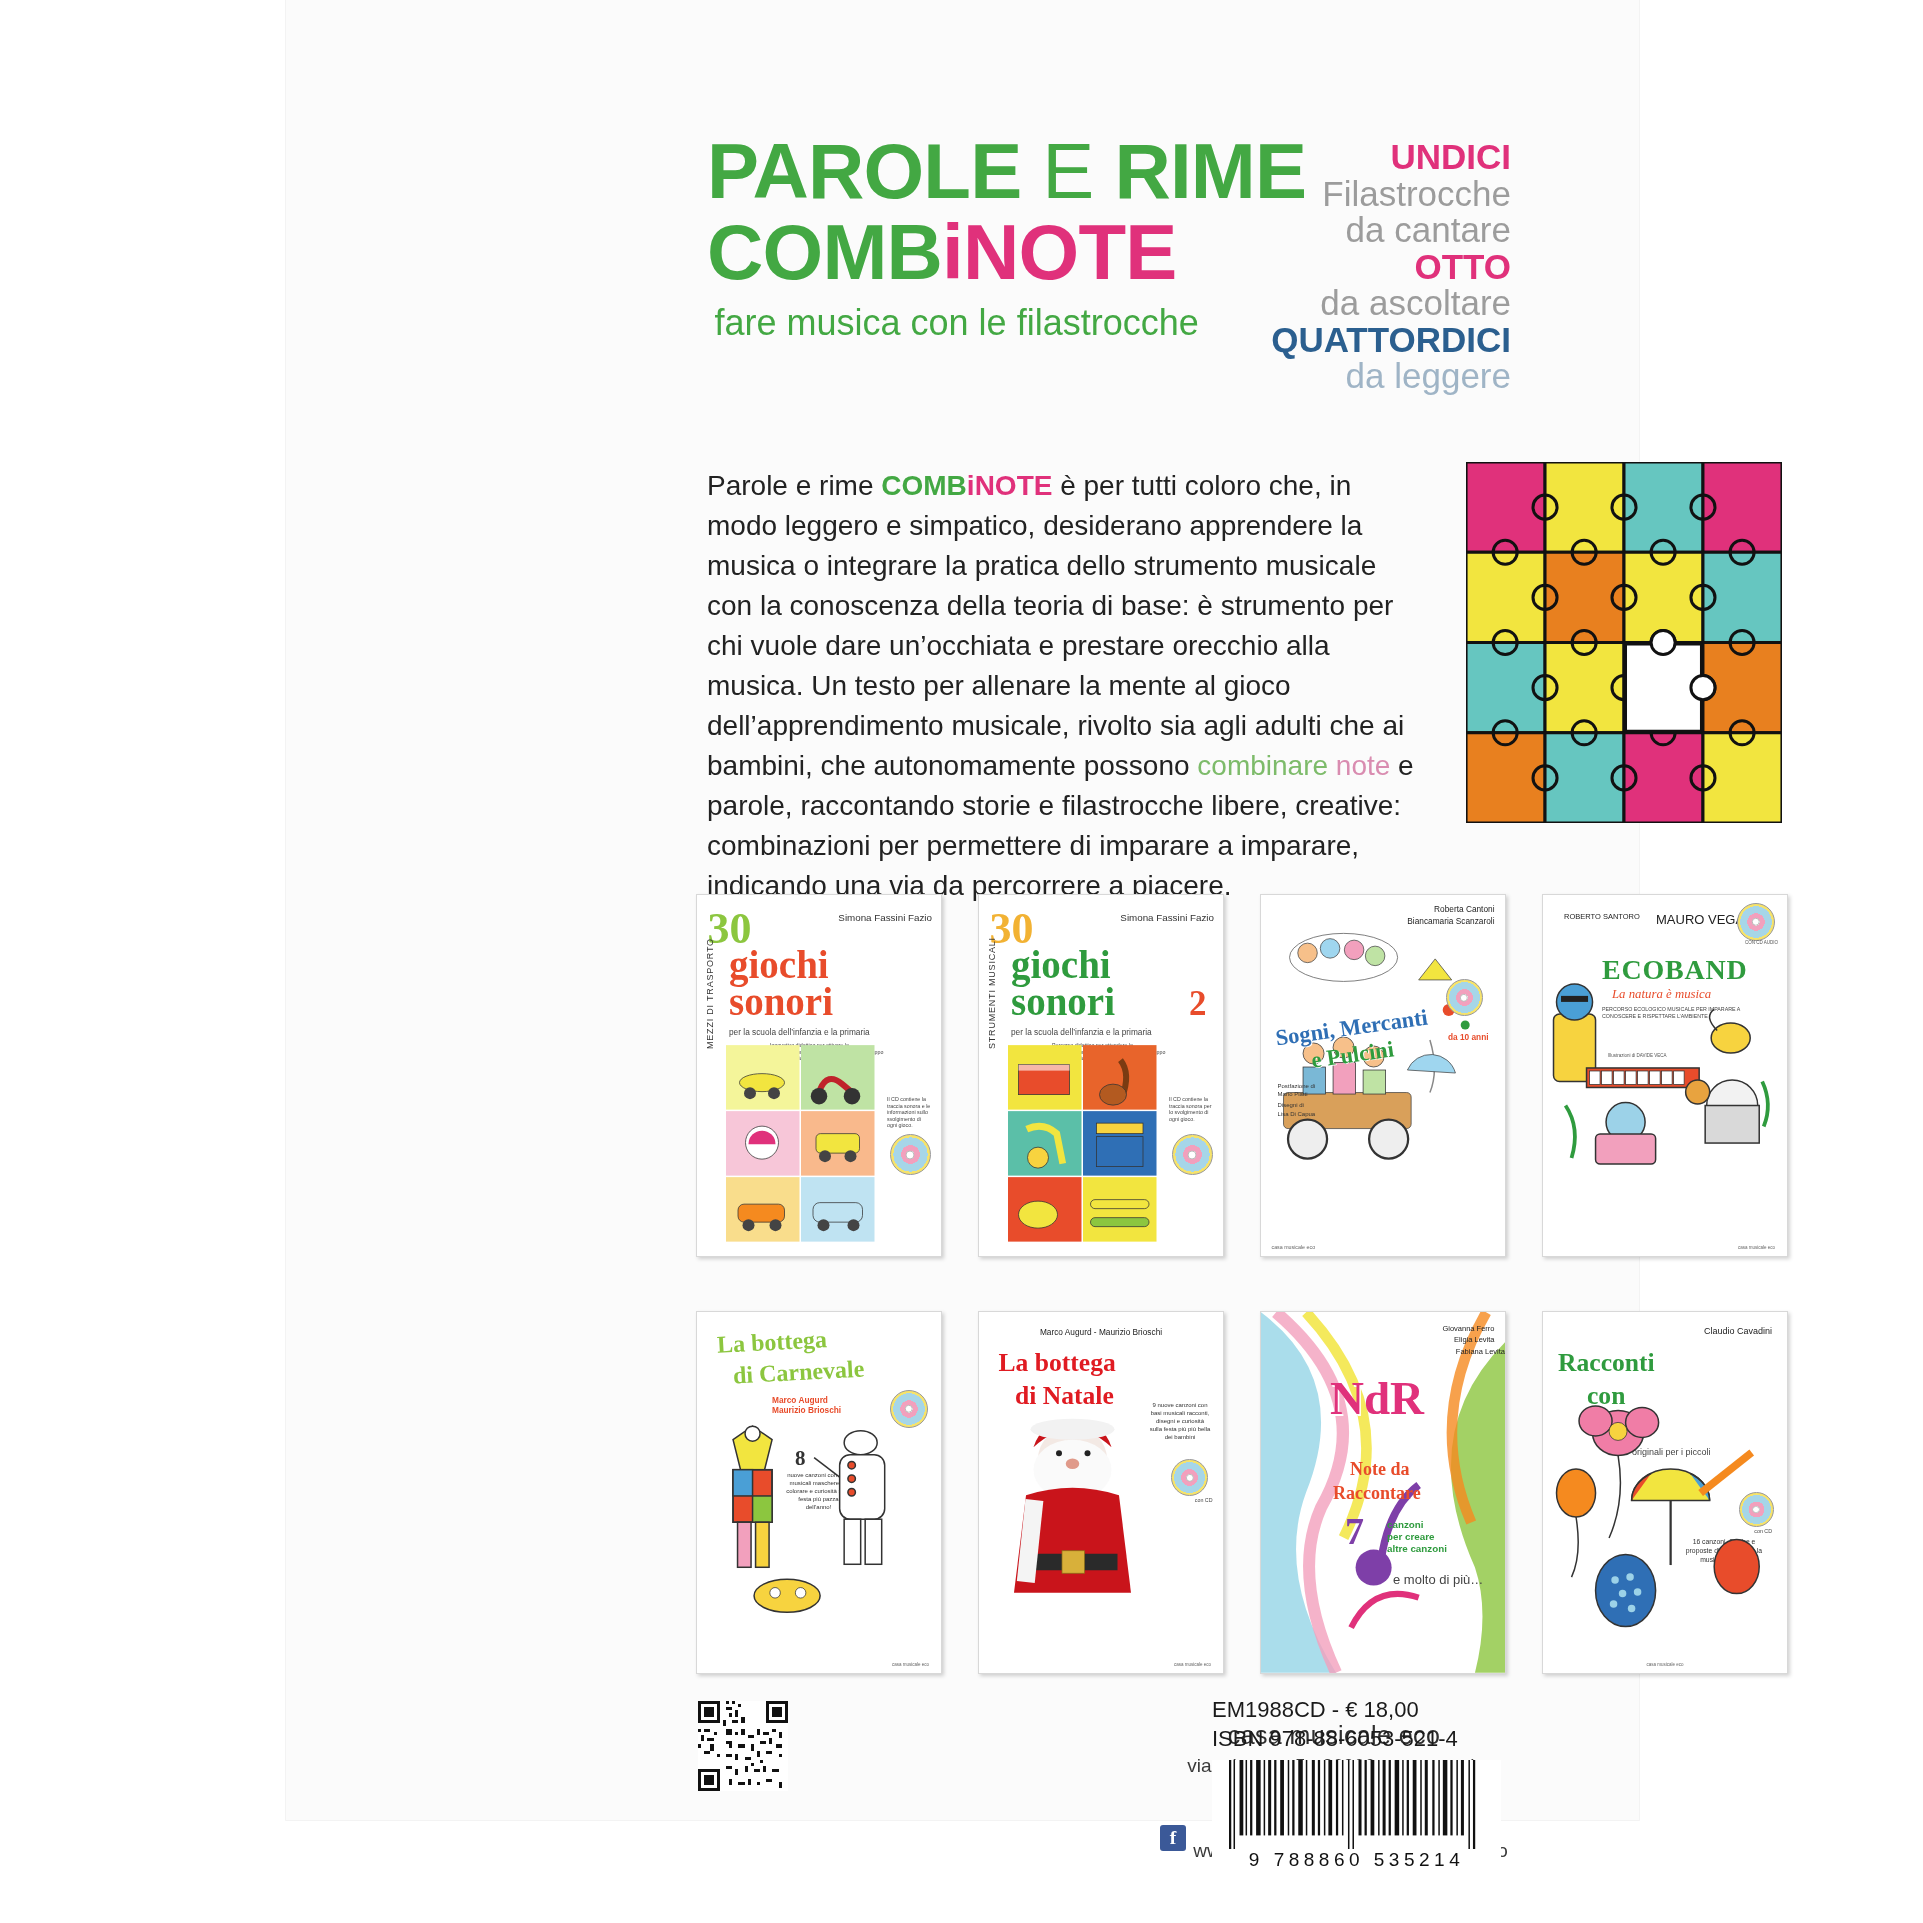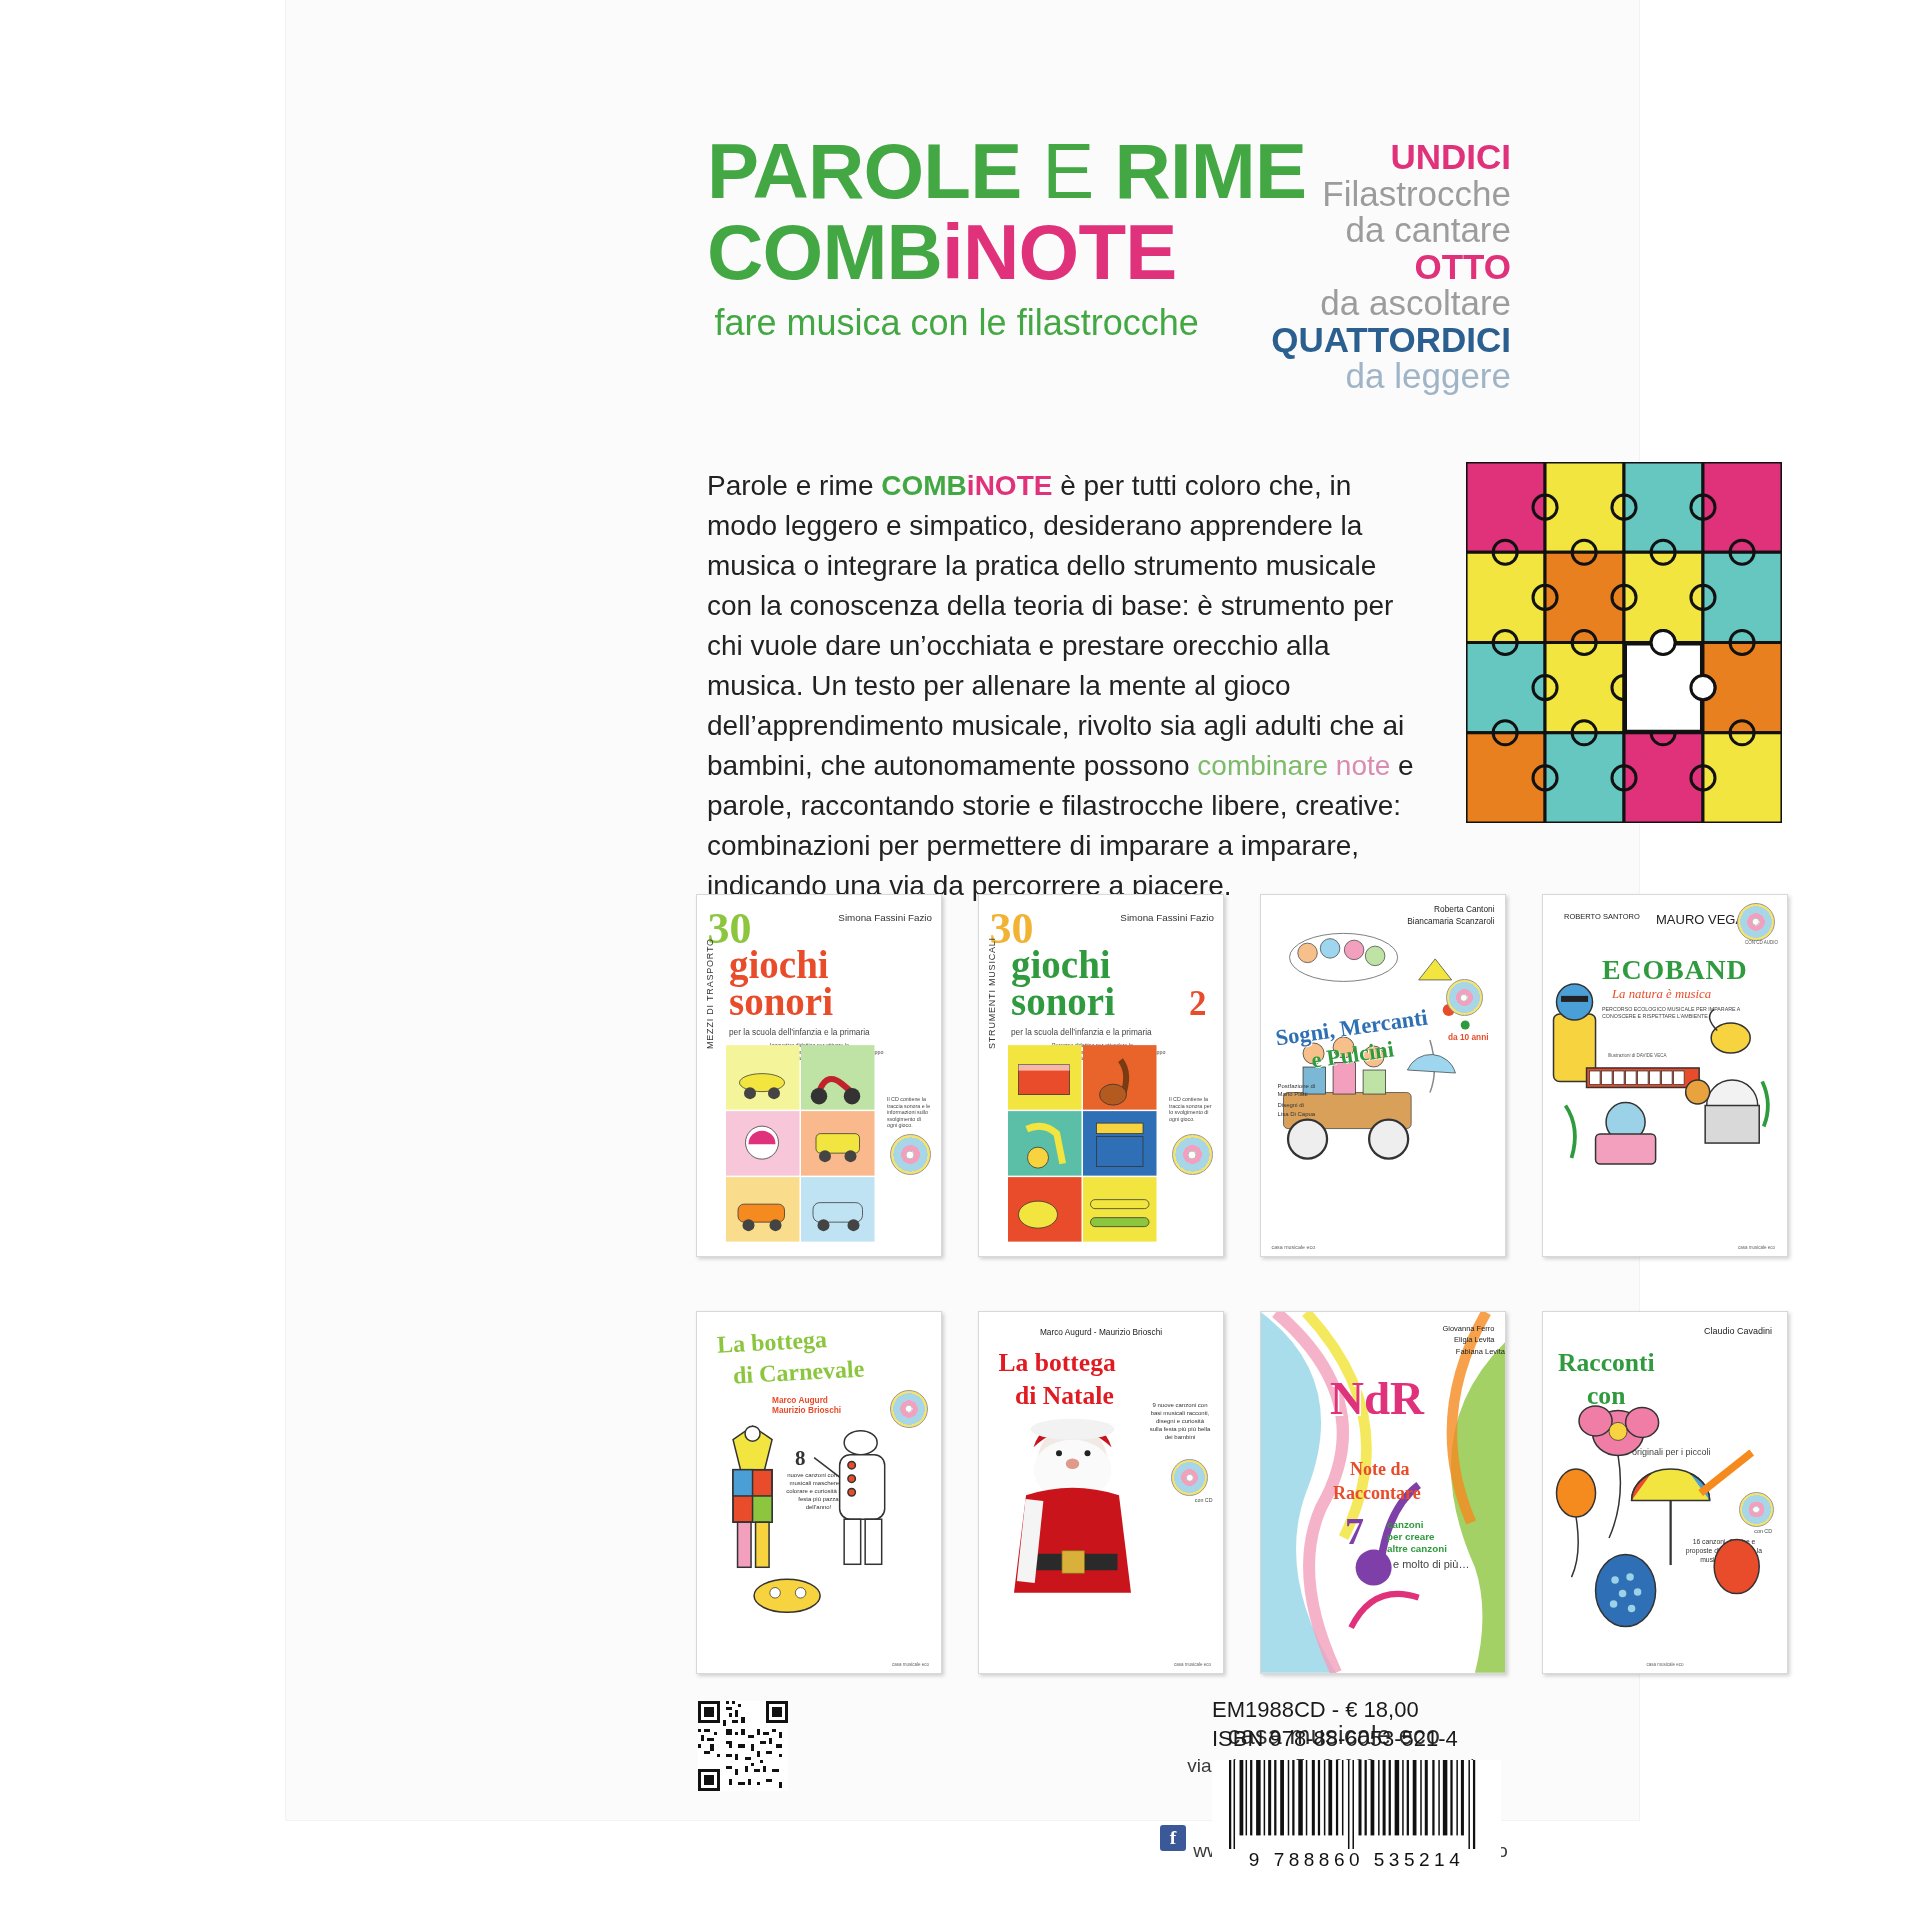--- a/index.html
+++ b/index.html
@@ -428,21 +428,21 @@
         <div style="position:absolute;right:10.5px;top:12px;font-size:7.5px;color:#222;text-align:right;">Giovanna Ferro</div>
         <div style="position:absolute;right:10.5px;top:23px;font-size:7.5px;color:#222;text-align:right;">Eligia Levita</div>
         <div style="position:absolute;right:0;top:35px;font-size:7.5px;color:#222;text-align:right;">Fabiana Levita</div>
         <div style="position:absolute;left:69px;top:59px;font-size:47px;font-weight:bold;color:#e0317b;font-family:'Liberation Serif',serif;text-shadow:1.5px 1.5px 0 #fff;">NdR</div>
         <div style="position:absolute;left:89px;top:147px;font-size:18px;font-weight:bold;color:#e84c2b;font-family:'Liberation Serif',serif;">Note da</div>
         <div style="position:absolute;left:72px;top:171px;font-size:18px;font-weight:bold;color:#e84c2b;font-family:'Liberation Serif',serif;">Raccontare</div>
         <div style="position:absolute;left:84px;top:197px;font-size:38px;font-weight:bold;color:#7e3fa8;font-family:'Liberation Serif',serif;">7</div>
         <div style="position:absolute;left:126px;top:207px;font-size:9.8px;font-weight:bold;color:#2f9b3e;">canzoni</div>
         <div style="position:absolute;left:126px;top:219px;font-size:9.8px;font-weight:bold;color:#2f9b3e;">per creare</div>
         <div style="position:absolute;left:126px;top:231px;font-size:9.8px;font-weight:bold;color:#2f9b3e;">altre canzoni</div>
-        <div style="position:absolute;left:132px;top:246px;font-size:11px;color:#444;text-align:center;">e molto di più…</div>
+        <div style="position:absolute;left:132px;top:260px;font-size:13px;color:#444;text-align:center;">e molto di più…</div>
       </div>
 
       <div class="cover">
         <div style="position:absolute;right:15px;top:13.5px;font-size:9px;color:#222;">Claudio Cavadini</div>
         <div style="position:absolute;left:15px;top:36px;font-size:25.6px;font-weight:bold;color:#2f9b3e;font-family:'Liberation Serif',serif;">Racconti</div>
         <div style="position:absolute;left:44px;top:69px;font-size:25.6px;font-weight:bold;color:#2f9b3e;font-family:'Liberation Serif',serif;">con</div>
         <div style="position:absolute;left:44px;top:99px;font-size:25.6px;font-weight:bold;color:#2f9b3e;font-family:'Liberation Serif',serif;">canti</div>
         <div style="position:absolute;left:89px;top:135px;font-size:9px;color:#444;">originali per i piccoli</div>
         <div style="position:absolute;right:18px;top:225px;width:90px;font-size:6.8px;color:#333;line-height:1.35;text-align:center;">16 canzoni, 2 fiabe e proposte didattiche per la musica classica</div>
         <div class="cd" style="right:13.5px;top:180px;width:33px;height:33px;"></div>

